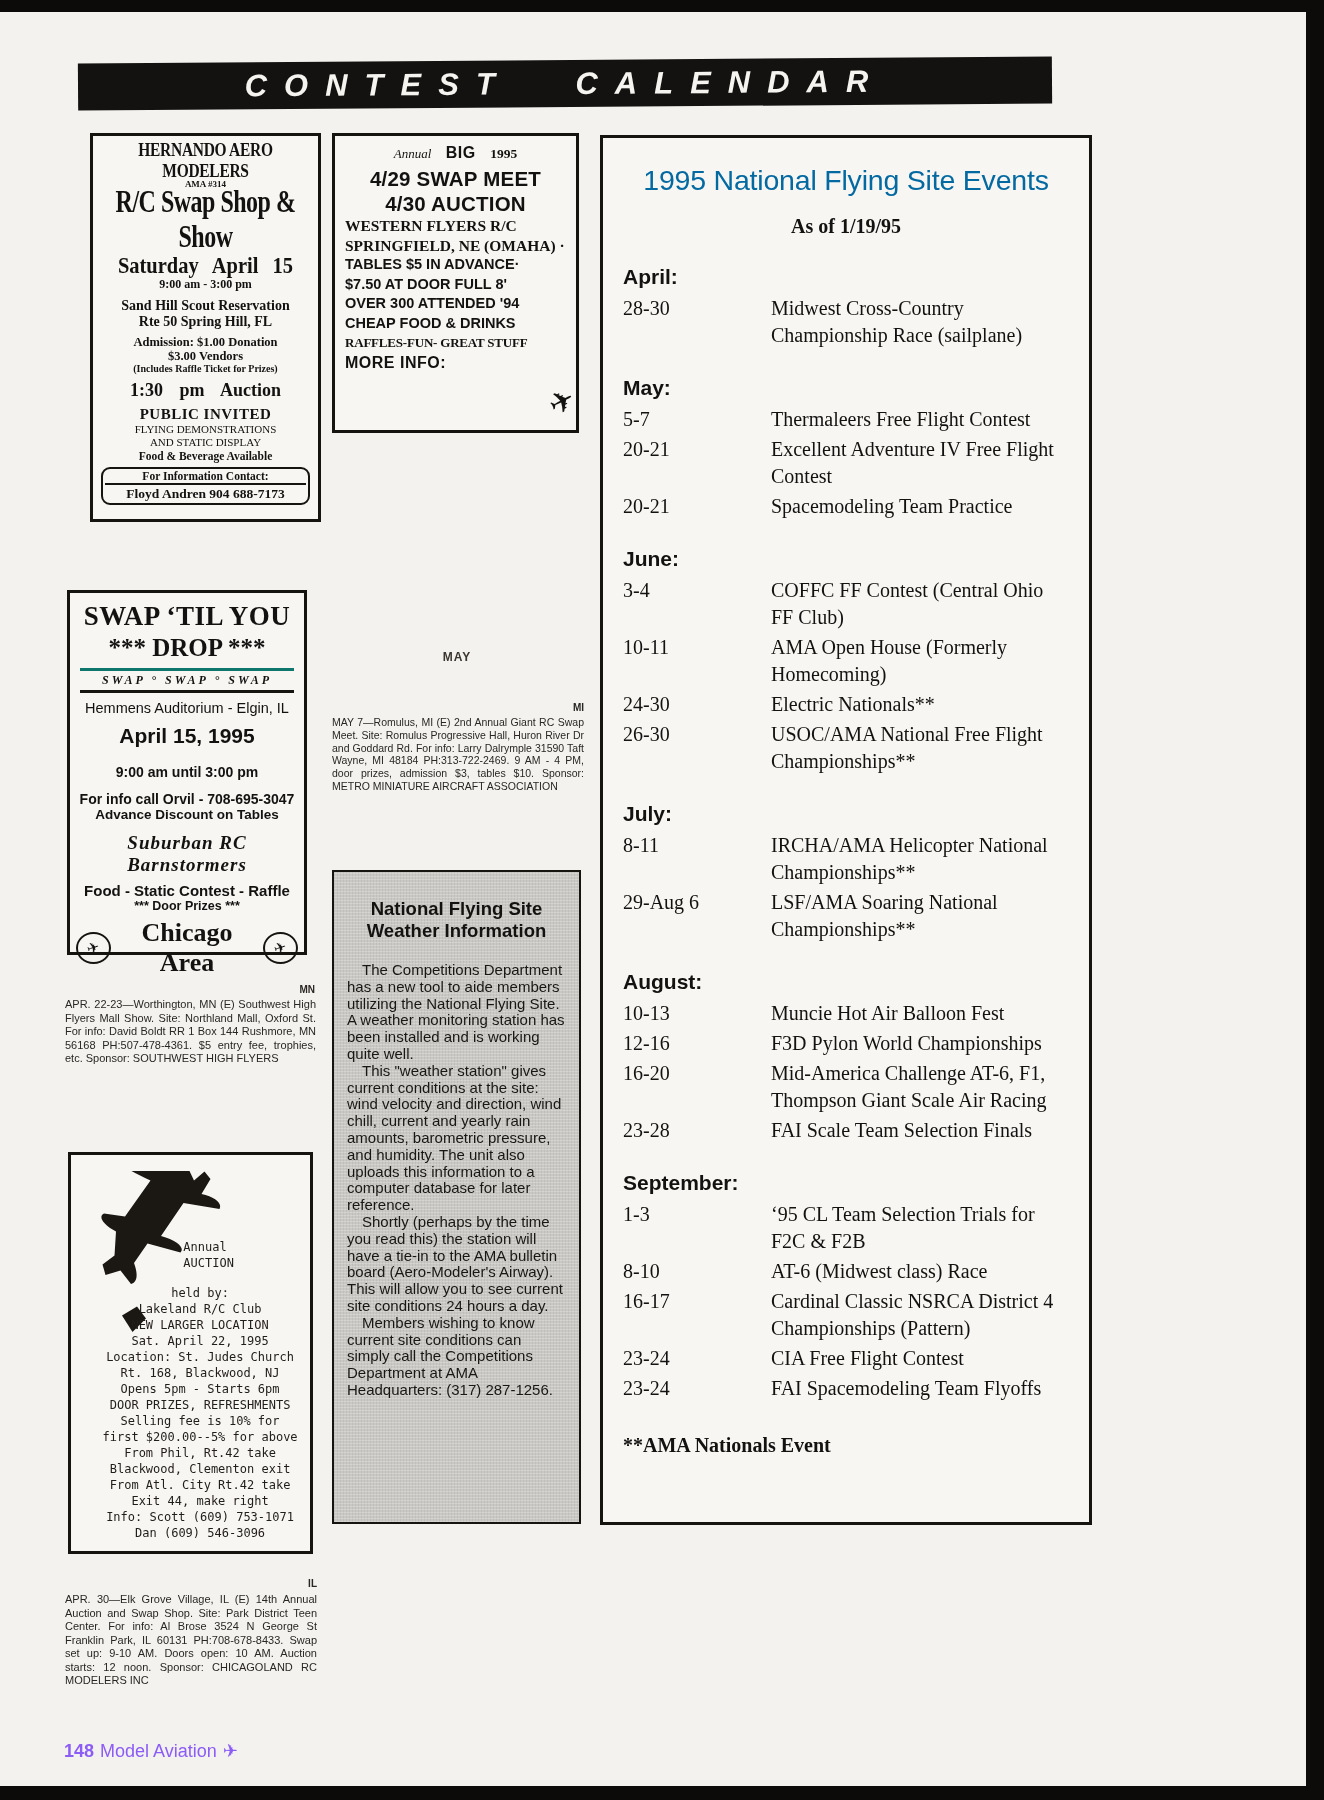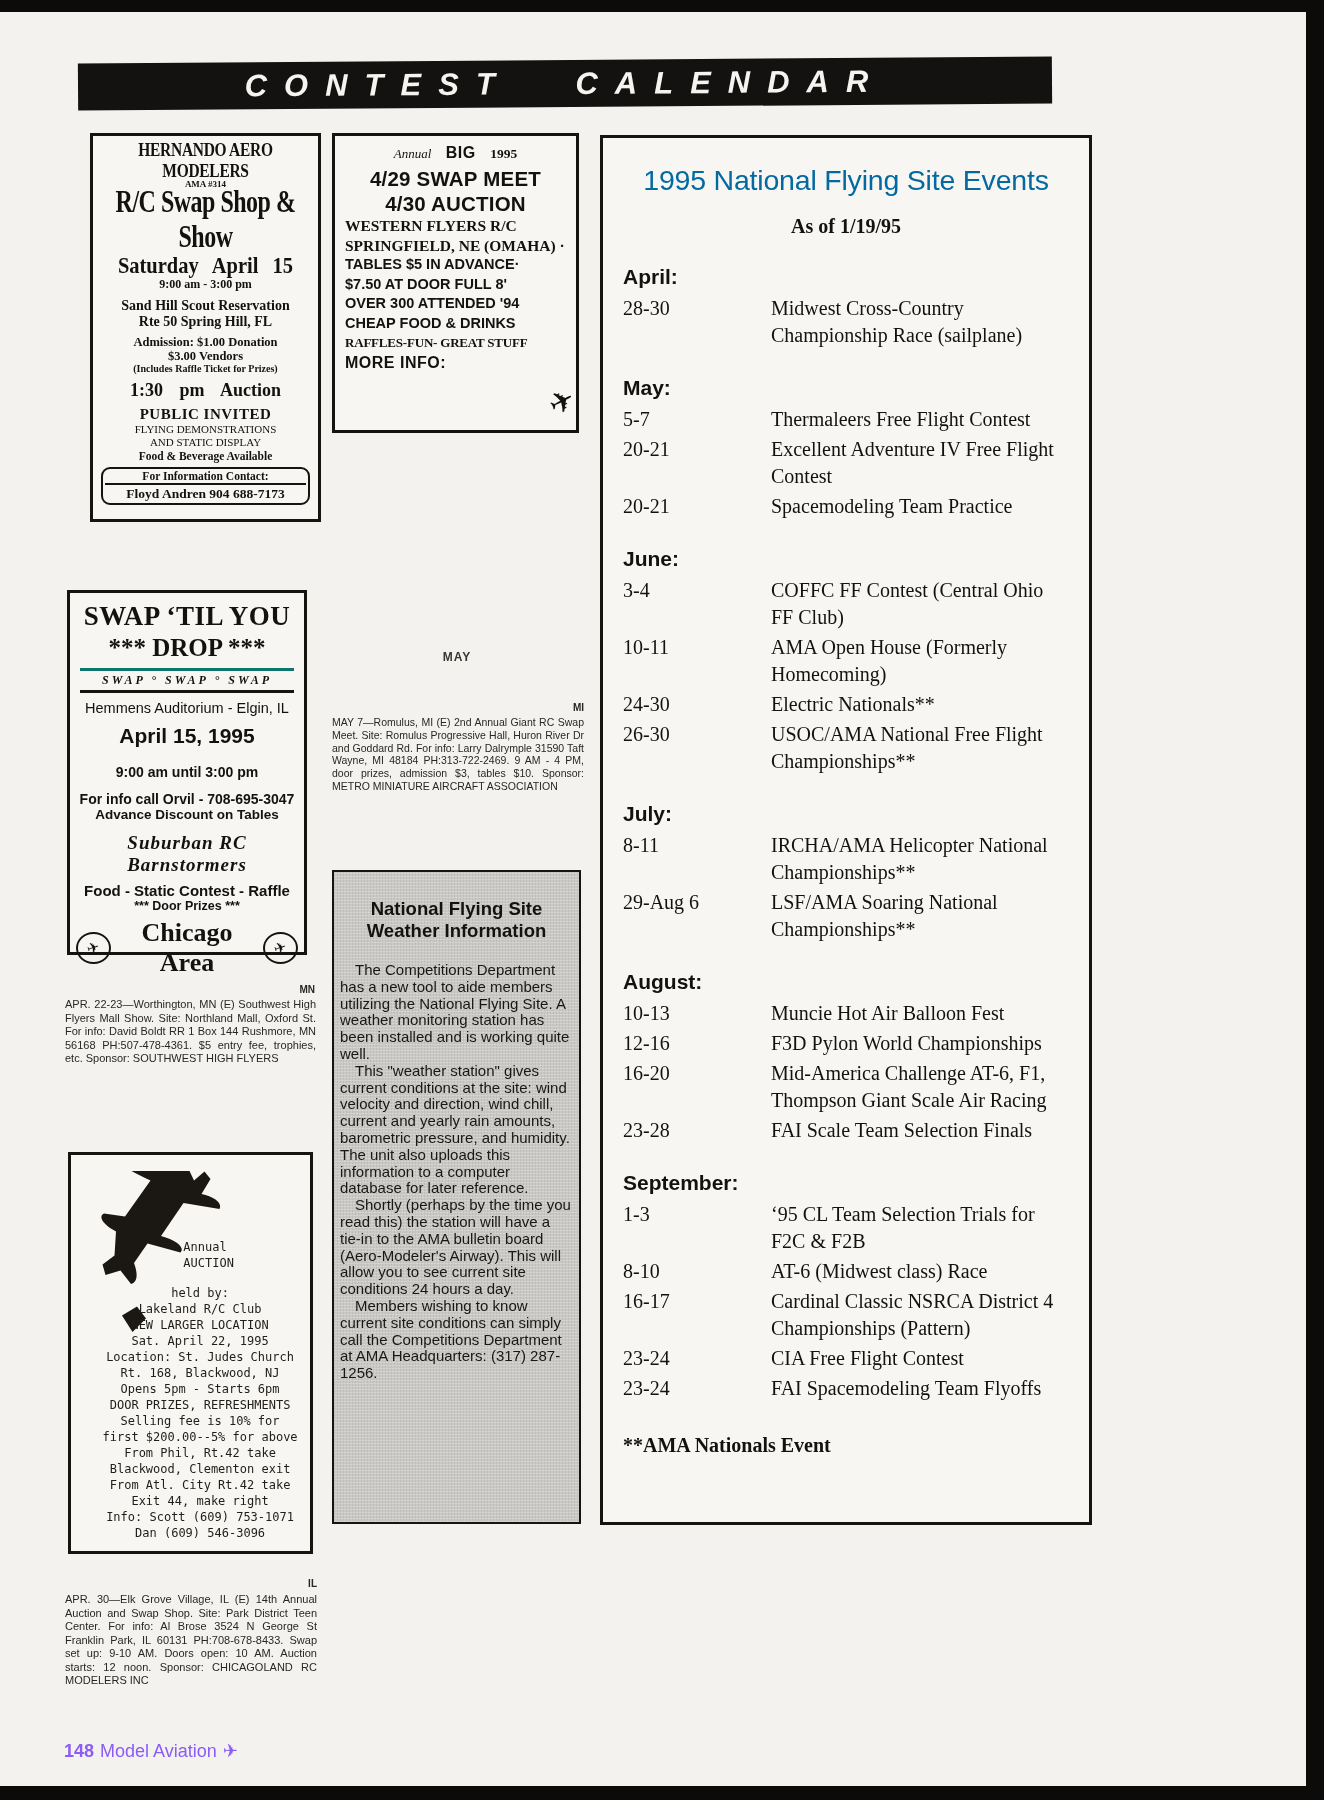--- a/index.html
+++ b/index.html
@@ -67,21 +67,21 @@
   .w-meet{font-weight:900;font-size:20.5px;letter-spacing:.2px;line-height:25px;font-family:"Liberation Sans",sans-serif;text-align:center;}
   .w-line-serif{font-family:"Liberation Serif",serif;font-weight:bold;font-size:15.5px;line-height:19.5px;}
   .w-line-sans{font-weight:bold;font-size:14.5px;line-height:19.5px;}
   .w-line-serif-small{font-family:"Liberation Serif",serif;font-weight:bold;font-size:13px;line-height:19px;letter-spacing:-.2px;}
   .w-more{font-weight:900;font-size:16px;letter-spacing:.5px;margin-top:2px;}
   .w-contact{font-weight:bold;font-size:14.5px;line-height:19.5px;}
   #w-plane{position:absolute;right:2px;top:248px;font-size:30px;transform:rotate(-28deg);}
   
   #may-label{position:absolute;left:332px;top:650px;width:250px;text-align:center;font-weight:bold;font-size:12px;letter-spacing:1px;color:#3a362f;}
   
-  #weather{left:332px;top:870px;width:249px;height:654px;border-width:2.5px;text-align:left;padding:12px 6px;
+  #weather{left:332px;top:870px;width:249px;height:654px;border-width:2.5px;text-align:left;padding:12px 13px;
      background-color:#c9c8c4;
      background-image:repeating-linear-gradient(0deg,rgba(255,255,255,.22) 0 1px,transparent 1px 3px),
                       repeating-linear-gradient(90deg,rgba(0,0,0,.05) 0 1px,transparent 1px 3px);}
   .wx-title{font-weight:bold;font-size:18.5px;line-height:22px;text-align:center;margin-top:14px;}
   .wx-body{margin-top:20px;}
   .wx-p{font-size:15px;line-height:16.8px;text-indent:15px;margin:0;color:#191713;}
   
   #events{left:600px;top:135px;width:492px;height:1390px;text-align:left;padding:14px 20px;}
   .e-title{font-size:28.5px;letter-spacing:-.2px;margin-top:12px;text-align:center;font-weight:400;color:#0369a1;}
   .e-asof{font-family:"Liberation Serif",serif;font-weight:bold;font-size:20px;text-align:center;margin-top:18px;}

